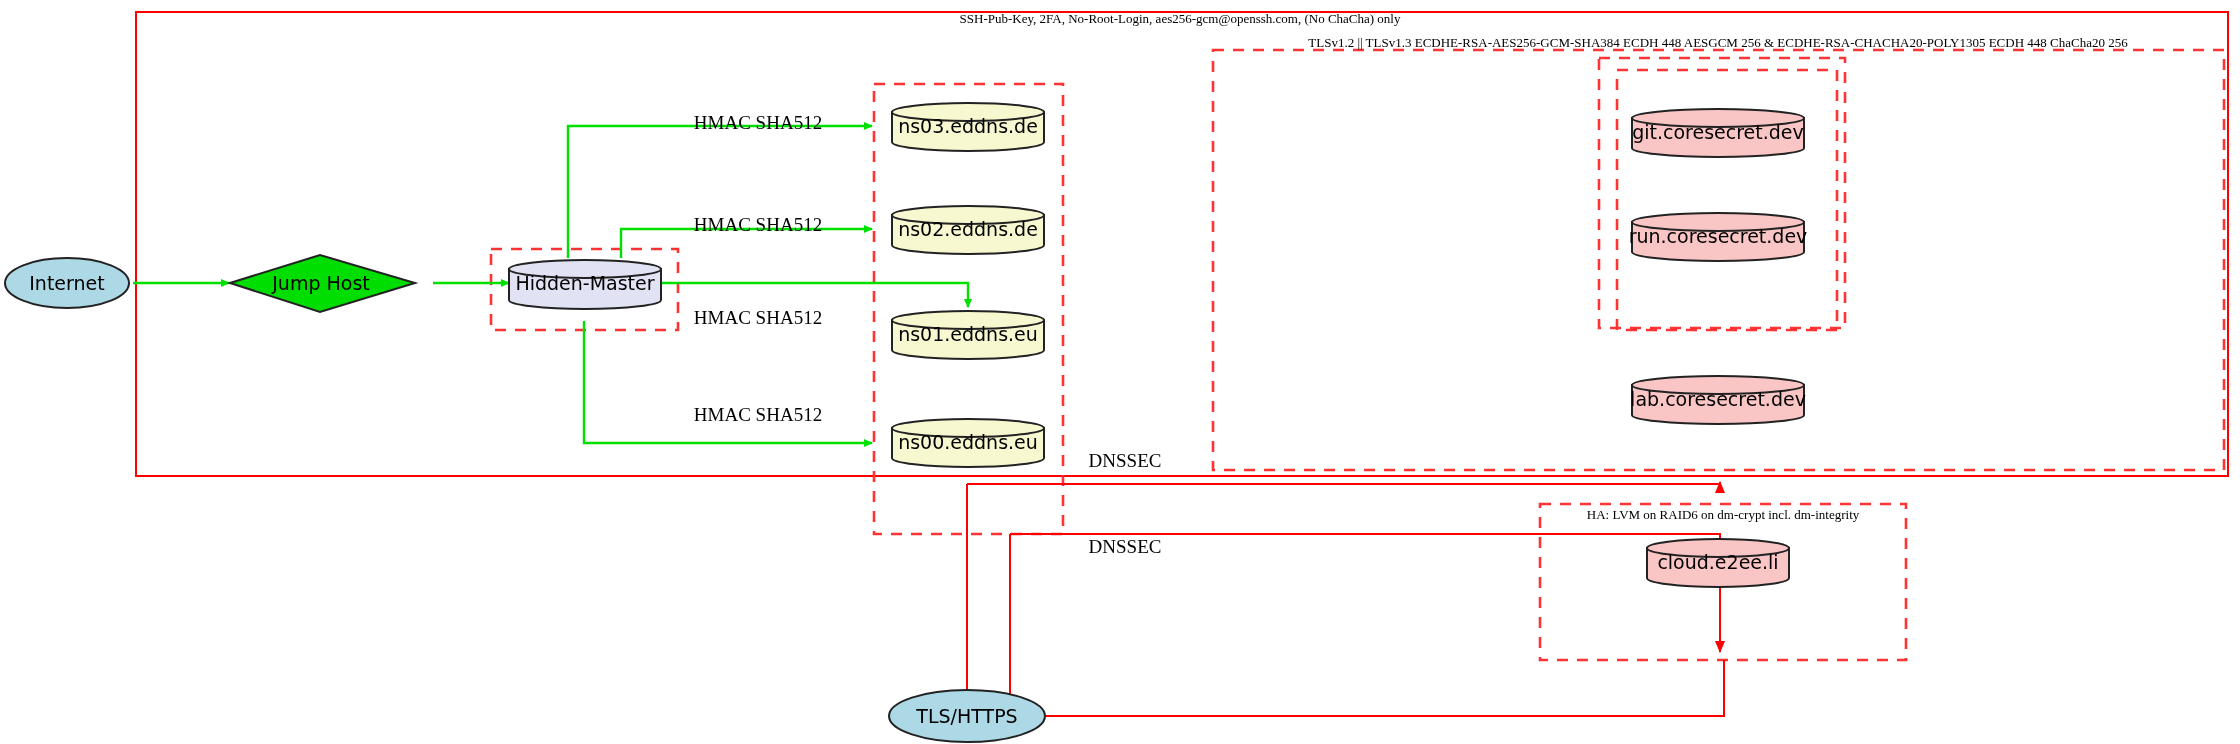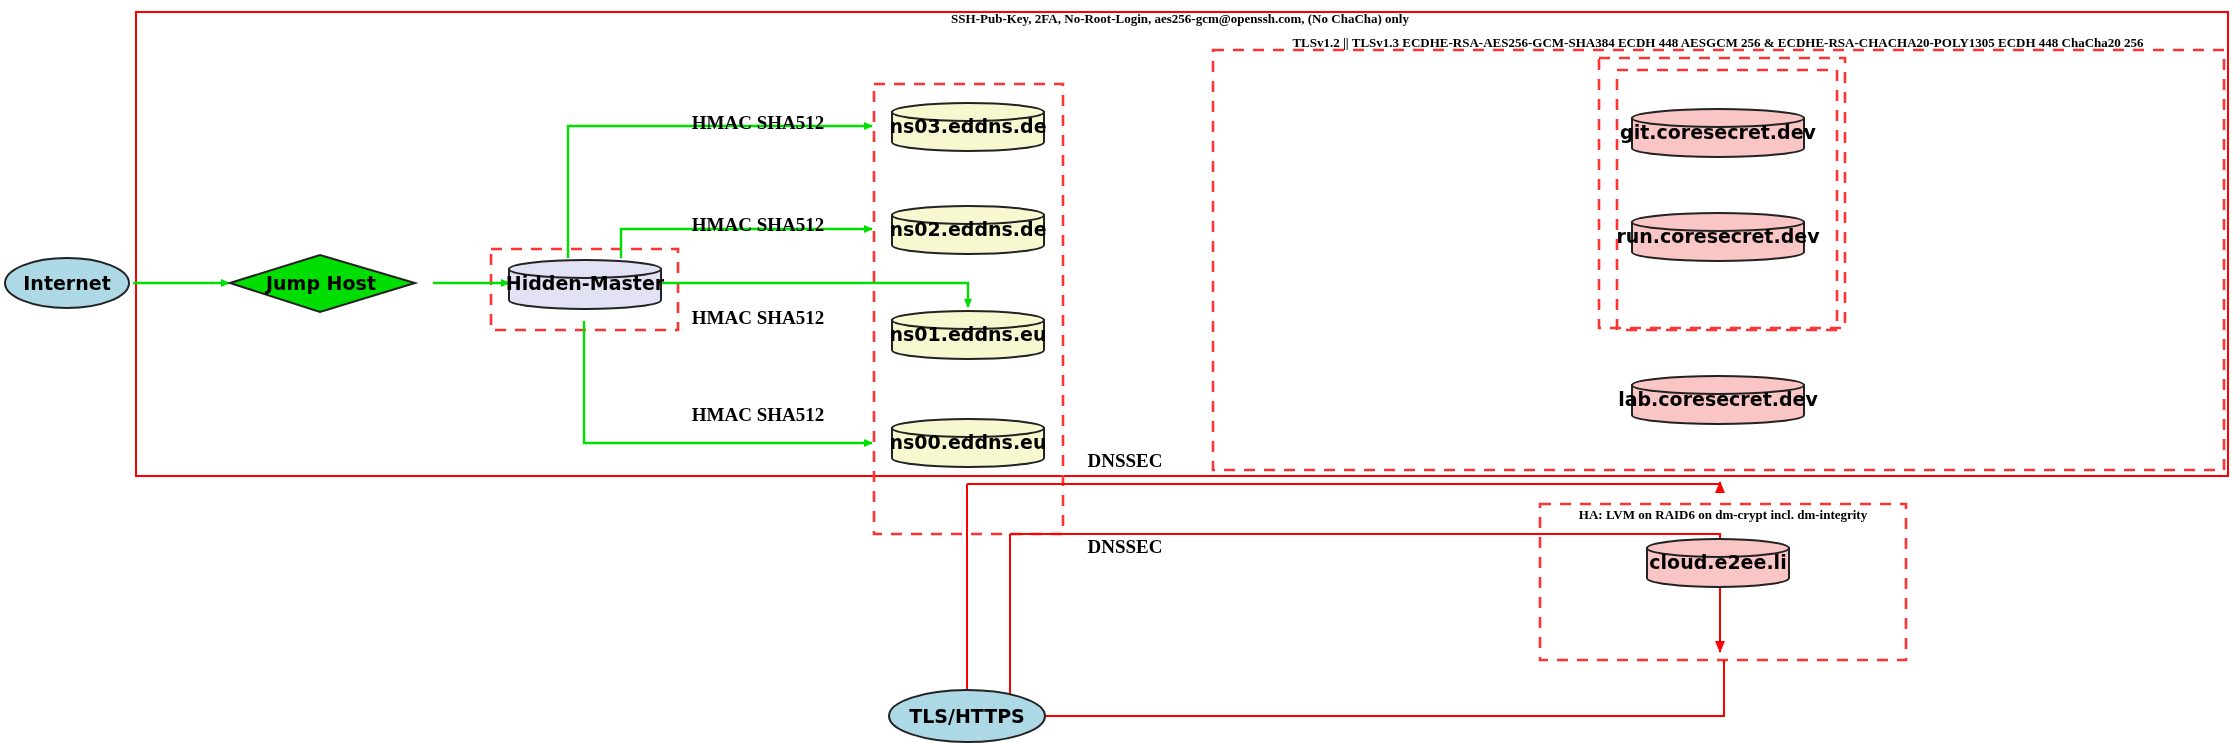--- a/index.html
+++ b/index.html
@@ -10,21 +10,20 @@
   body {
     width: 2240px;
     height: 744px;
     font-family: "Liberation Sans", sans-serif;
     overflow: hidden;
   }
   #diagram-root {
     position: relative;
     width: 1864px;
     height: 744px;
-    font-weight: bold;
   }
   svg.diagram {
     display: block;
     width: 2240px;
     height: 744px;
   }
   .node-label {
     font-family: "DejaVu Sans", sans-serif;
     font-size: 19px;
     fill: #000000;

